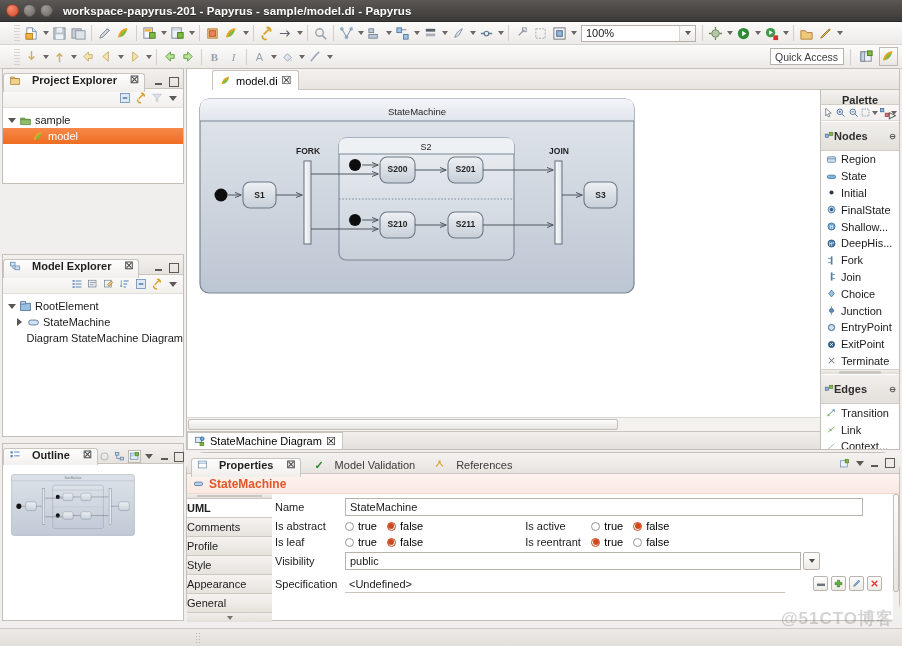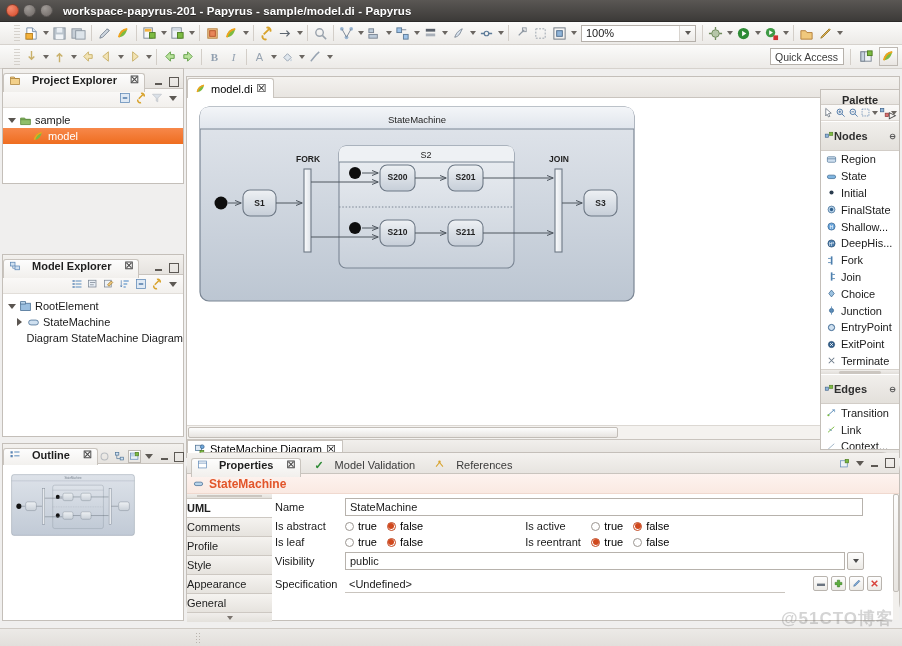--- a/index.html
+++ b/index.html
@@ -721,21 +721,21 @@
               <line x1="284" y1="74" x2="346" y2="74"></line>
               <line x1="284" y1="134" x2="346" y2="134"></line>
               <line x1="356" y1="104" x2="380" y2="104"></line>
               <line x1="174" y1="74" x2="182" y2="74"></line>
             </g>
           </svg>
         </div>
       </div>
     </div>
 
-    <div class="view" style="left:186px; top:8px; width:714px; height:382px; background:#fff;">
+    <div class="view" style="left:186px; top:0px; width:714px; height:382px; background:#fff;padding-left:25px;">
       <div class="editor-tabs">
         <div class="etab">
           <svg class="ic" style="width:12px;height:12px" viewBox="0 0 16 16">
               <path d="M3 12c0-6 4-9 9-9-1 5-4 9-9 9z" fill="#7cbb42"></path>
               <path d="M12 3c-5 1-8 5-9 9" stroke="#f2a21c" stroke-width="2" fill="none"></path>
             </svg>
           <span>model.di</span>
           <span class="x">☒</span>
         </div>
       </div>
@@ -1140,21 +1140,21 @@
               <span>true</span>
             </div>
             <div class="radgrp">
               <span class="radio"></span>
               <span>false</span>
             </div>
           </div>
 
           <div class="prow" style="">
             <div class="plabel">Visibility</div>
-            <div class="pinput" style="width:500px">public</div>
+            <div class="pinput" style="width:456px">public</div>
             <div class="sq-btn" style="height:18px;width:17px;margin-left:2px">
               <span style="border-left:3px solid transparent;border-right:3px solid transparent;
                            border-top:4px solid #4a4a4a;"></span>
             </div>
           </div>
 
           <div class="prow" style="margin-top:6px;align-items:flex-start">
             <div class="plabel" style="padding-top:2px">Specification</div>
             <div style="width:440px;border-bottom:1px solid #c9c4be;padding:2px 4px;font-size:11px;color:#1a1a1a">&lt;Undefined&gt;</div>
             <div style="display:flex;gap:3px;margin-left:28px;">

